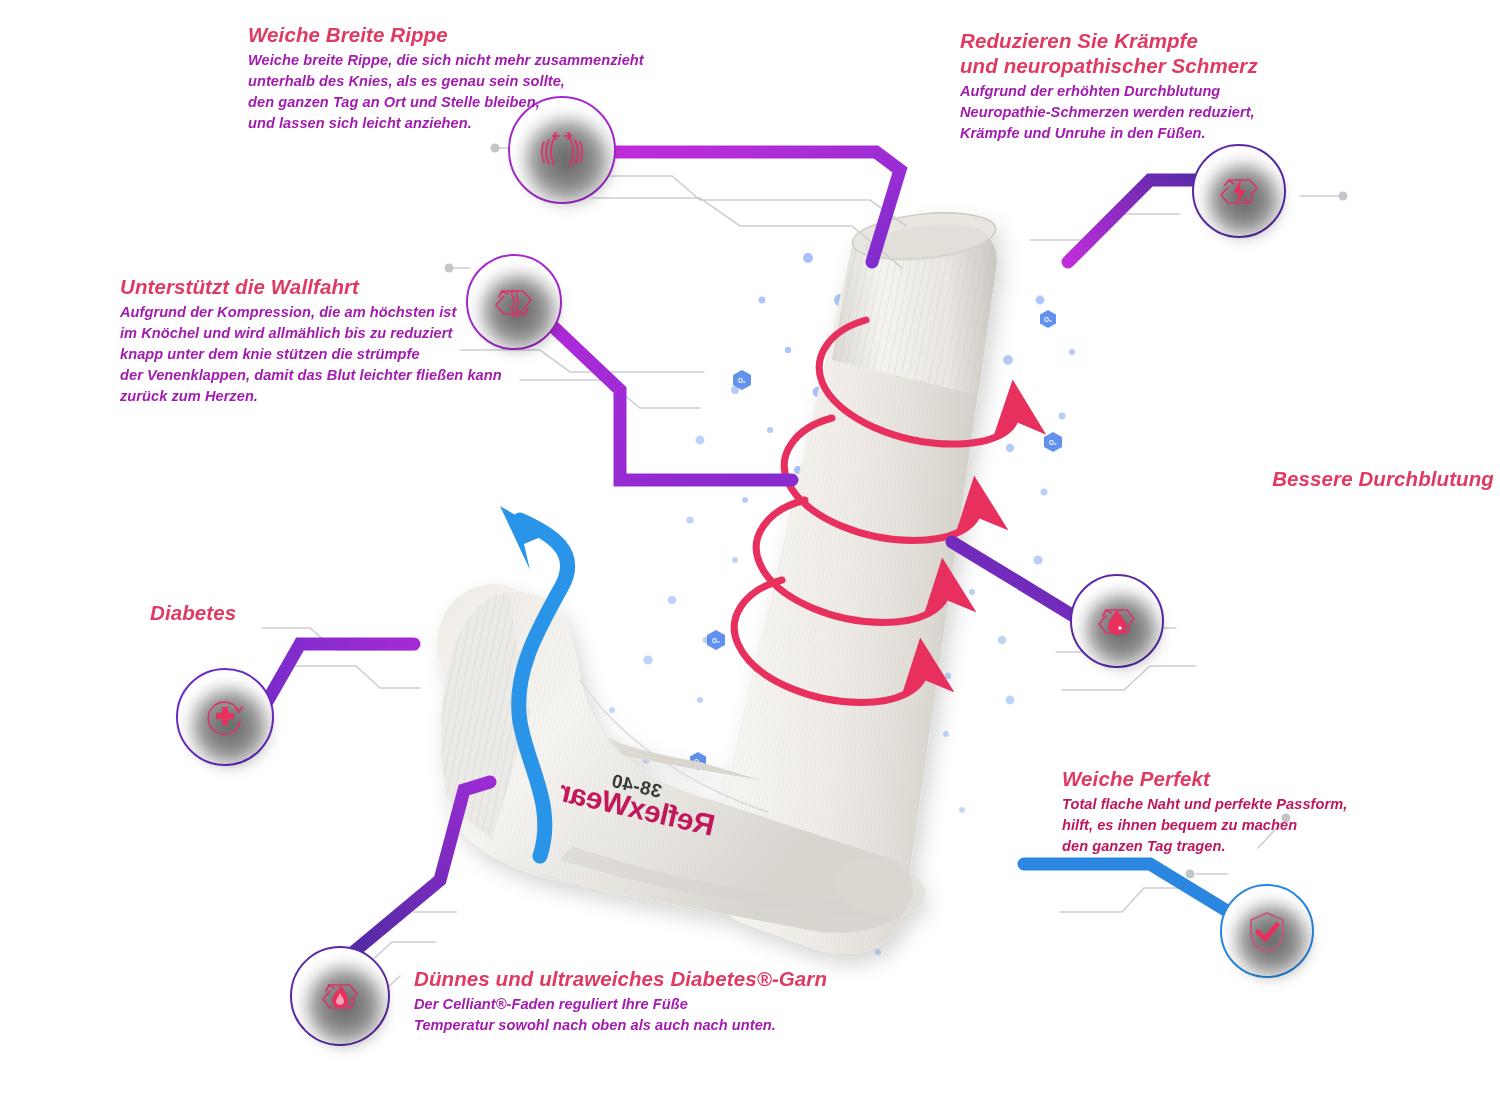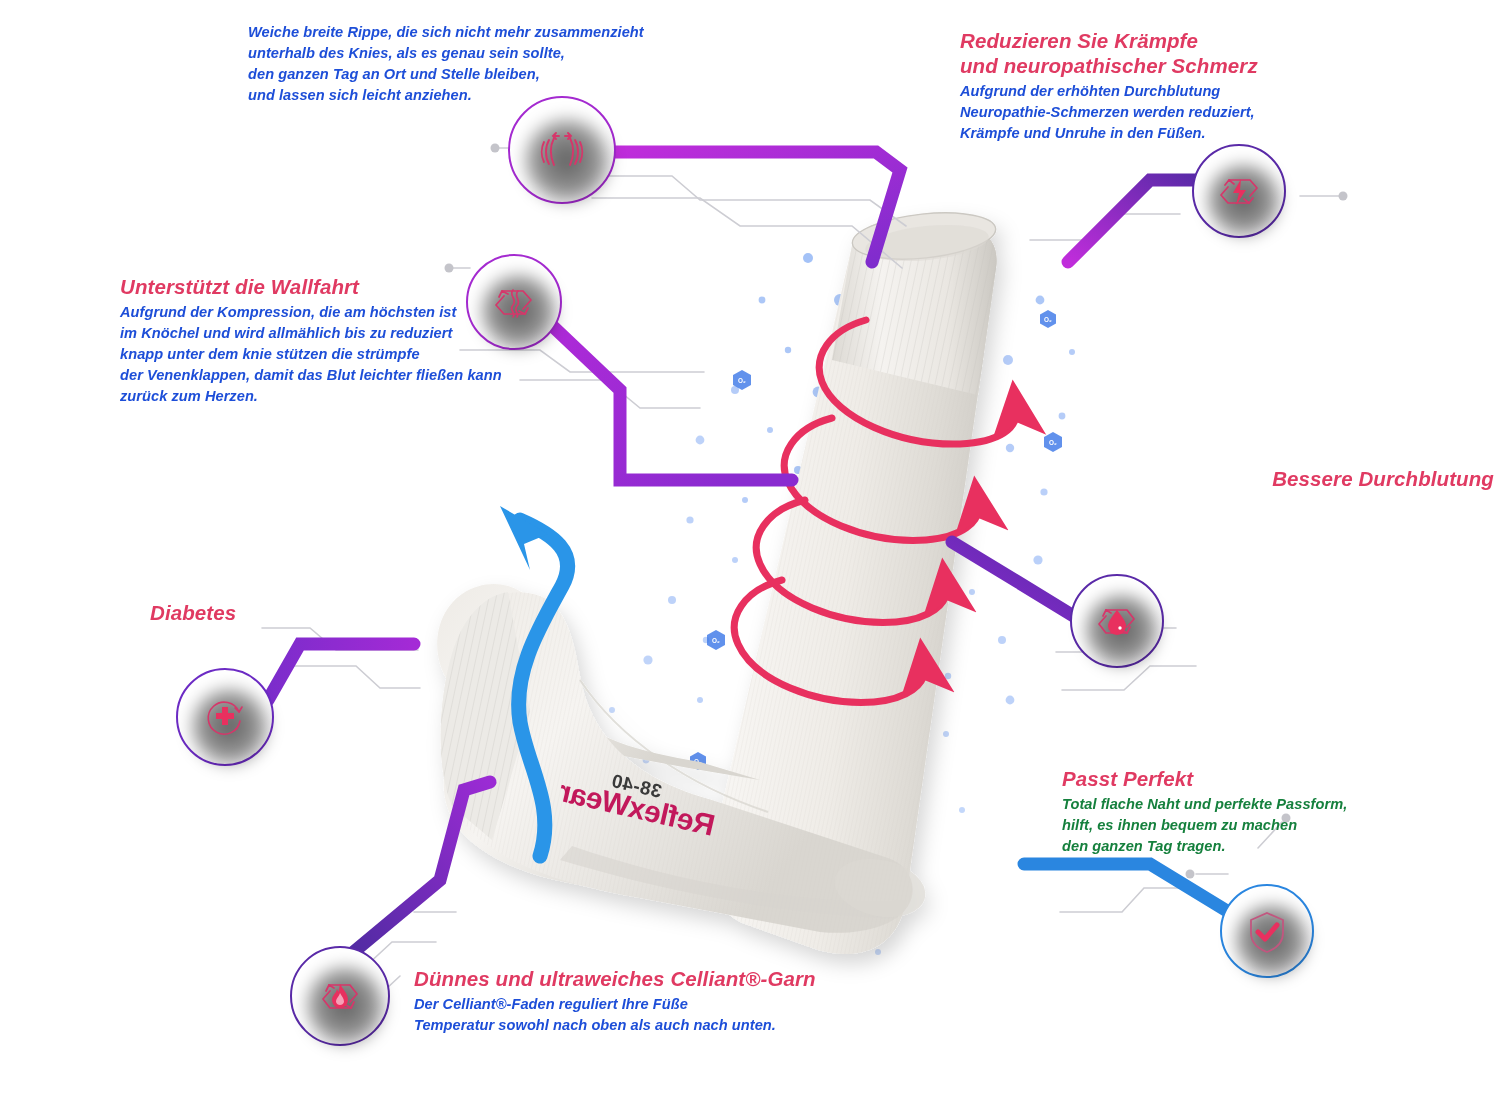--- a/index.html
+++ b/index.html
@@ -12,23 +12,23 @@
   svg#connectors{z-index:3;}
 
   
   .block{position:absolute;z-index:6;}
   .block h3{
     margin:0 0 3px 0;font-size:20.5px;font-weight:bold;font-style:italic;
     letter-spacing:.1px;line-height:1.22;color:#e03a62;
   }
   .block p{
     margin:0;font-size:14.6px;font-weight:bold;font-style:italic;
-    line-height:1.44;color:#1d4ed8;white-space:pre-line;letter-spacing:.05px;
+    line-height:1.44;color:#a21caf;white-space:pre-line;letter-spacing:.05px;
   }
-  .block.blue p{color:#15803d;}
+  .block.blue p{color:#be185d;}
 
   
   .badge{position:absolute;z-index:5;border-radius:50%;background:
       radial-gradient(circle at 36% 30%, #ffffff 0%, #ffffff 58%, #f4f2f6 100%);
       display:flex;align-items:center;justify-content:center;
       box-sizing:border-box;}
   .badge::after{content:"";position:absolute;left:9%;top:14%;width:92%;height:92%;
       border-radius:50%;background:radial-gradient(ellipse at 50% 50%,
       rgba(0,0,0,.62) 0%, rgba(0,0,0,.42) 46%, rgba(0,0,0,0) 72%);
       z-index:-1;filter:blur(7px);}
@@ -307,20 +307,21 @@
       <path d="M1200 180 L 1150 180 L 1068 262" stroke="url(#gMag2)"></path>
       <path d="M544 318 L 620 390 L 620 480 L 792 480" stroke="url(#gMag3)"></path>
       <path d="M268 700 L 300 644 L 414 644" stroke="url(#gPur1)"></path>
       <path d="M1080 620 L 1018 582 L 952 542" stroke="url(#gPur2)"></path>
       <path d="M1232 914 L 1150 864 L 1024 864" stroke="#2a86e0"></path>
       <path d="M344 960 L 440 880 L 464 790 L 490 782" stroke="url(#gPur3)"></path>
     </g>
   </svg>
 
   <div class="block" style="left:248px;top:22px;width:400px;">
+    <h3>Weiche Breite Rippe</h3>
     <p>Weiche breite Rippe, die sich nicht mehr zusammenzieht
 unterhalb des Knies, als es genau sein sollte,
 den ganzen Tag an Ort und Stelle bleiben,
 und lassen sich leicht anziehen.</p>
   </div>
 
   <div class="block" style="left:120px;top:274px;width:400px;">
     <h3>Unterstützt die Wallfahrt</h3>
     <p>Aufgrund der Kompression, die am höchsten ist
 im Knöchel und wird allmählich bis zu reduziert
@@ -339,28 +340,28 @@
 
   <div class="block" style="left:150px;top:600px;width:330px;">
     <h3>Diabetes</h3>
   </div>
 
   <div class="block" style="left:1124px;top:466px;width:370px;text-align:right;">
     <h3>Bessere Durchblutung</h3>
   </div>
 
   <div class="block blue" style="left:1062px;top:766px;width:340px;">
-    <h3>Passt Perfekt</h3>
+    <h3>Weiche Perfekt</h3>
     <p>Total flache Naht und perfekte Passform,
 hilft, es ihnen bequem zu machen
 den ganzen Tag tragen.</p>
   </div>
 
   <div class="block" style="left:414px;top:966px;width:420px;">
-    <h3>Dünnes und ultraweiches Celliant®-Garn</h3>
+    <h3>Dünnes und ultraweiches Diabetes®-Garn</h3>
     <p>Der Celliant®-Faden reguliert Ihre Füße
 Temperatur sowohl nach oben als auch nach unten.</p>
   </div>
 
   <div class="badge" style="left:508px;top:96px;width:108px;height:108px;border:2.6px solid #a42ad0;">
     <span>
       <svg width="56" height="56" viewBox="0 0 56 56" fill="none" stroke="#d6366a" stroke-width="1.9" stroke-linecap="round">
         <path d="M20 16 C 16 24, 16 34, 20 43"></path>
         <path d="M15 18 C 11 25, 11 35, 15 42"></path>
         <path d="M10 20 C 7 26, 7 34, 10 40"></path>

